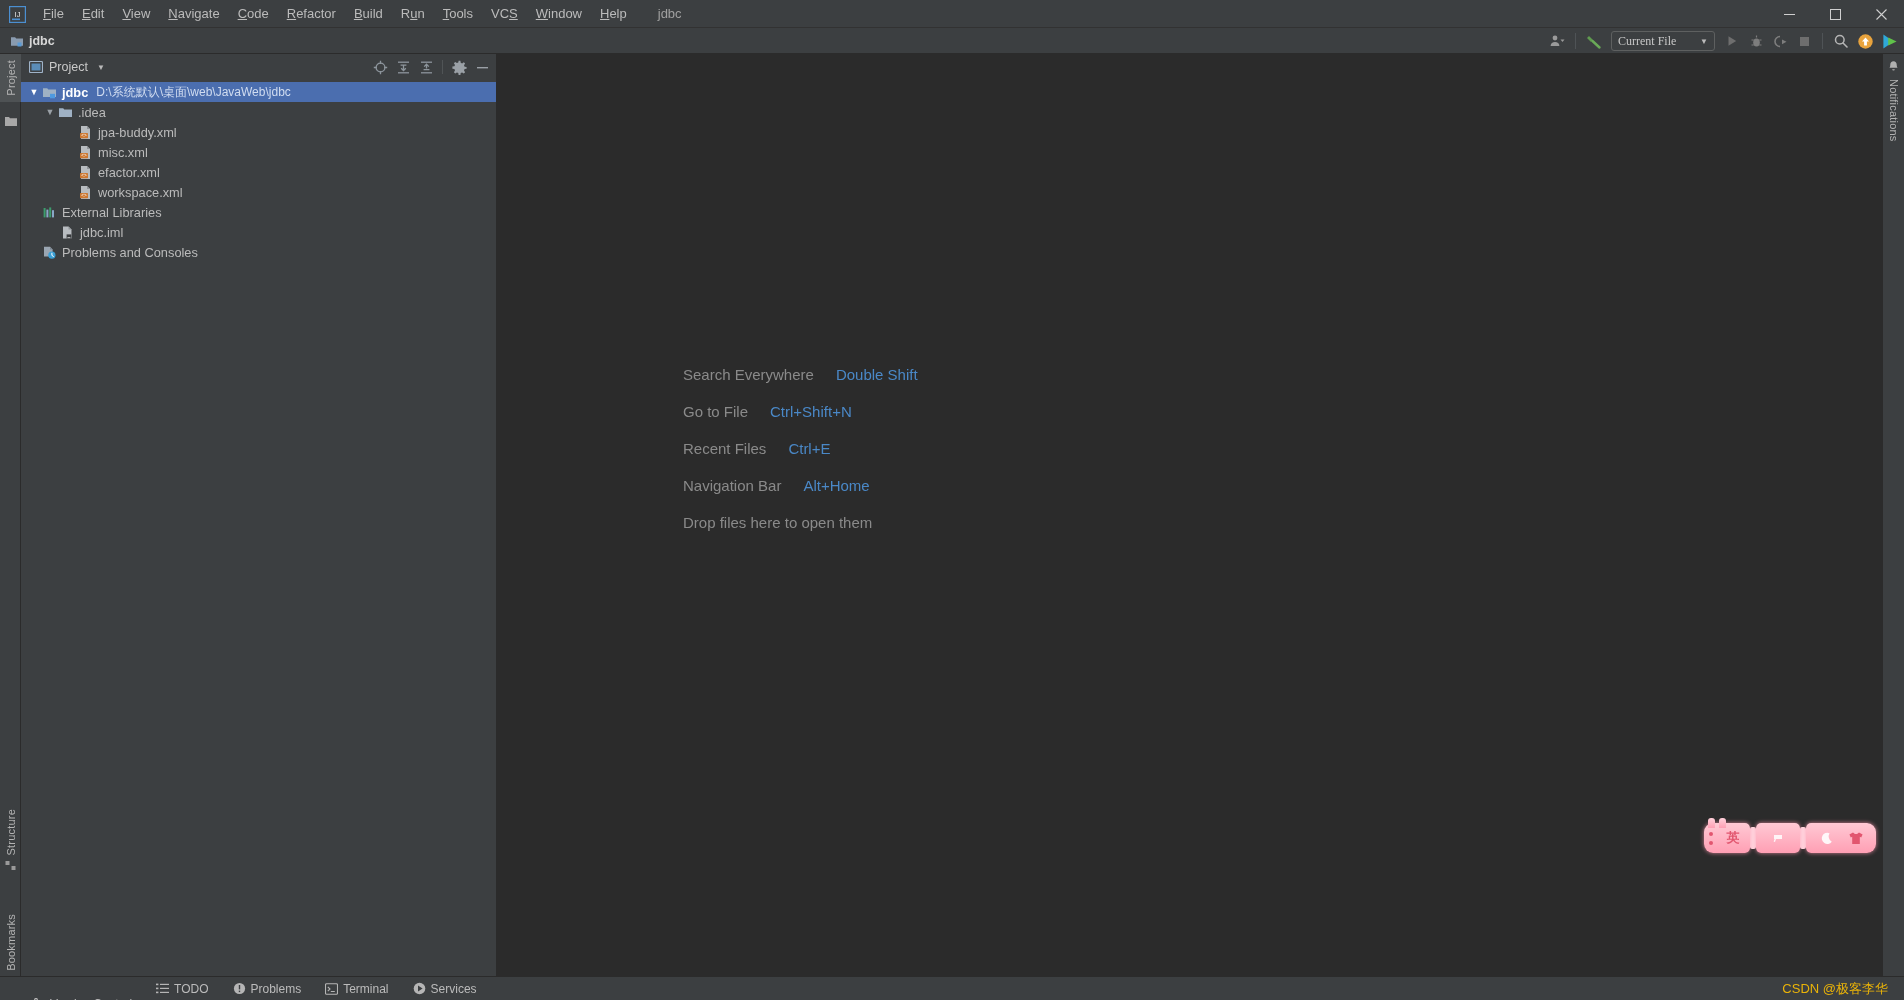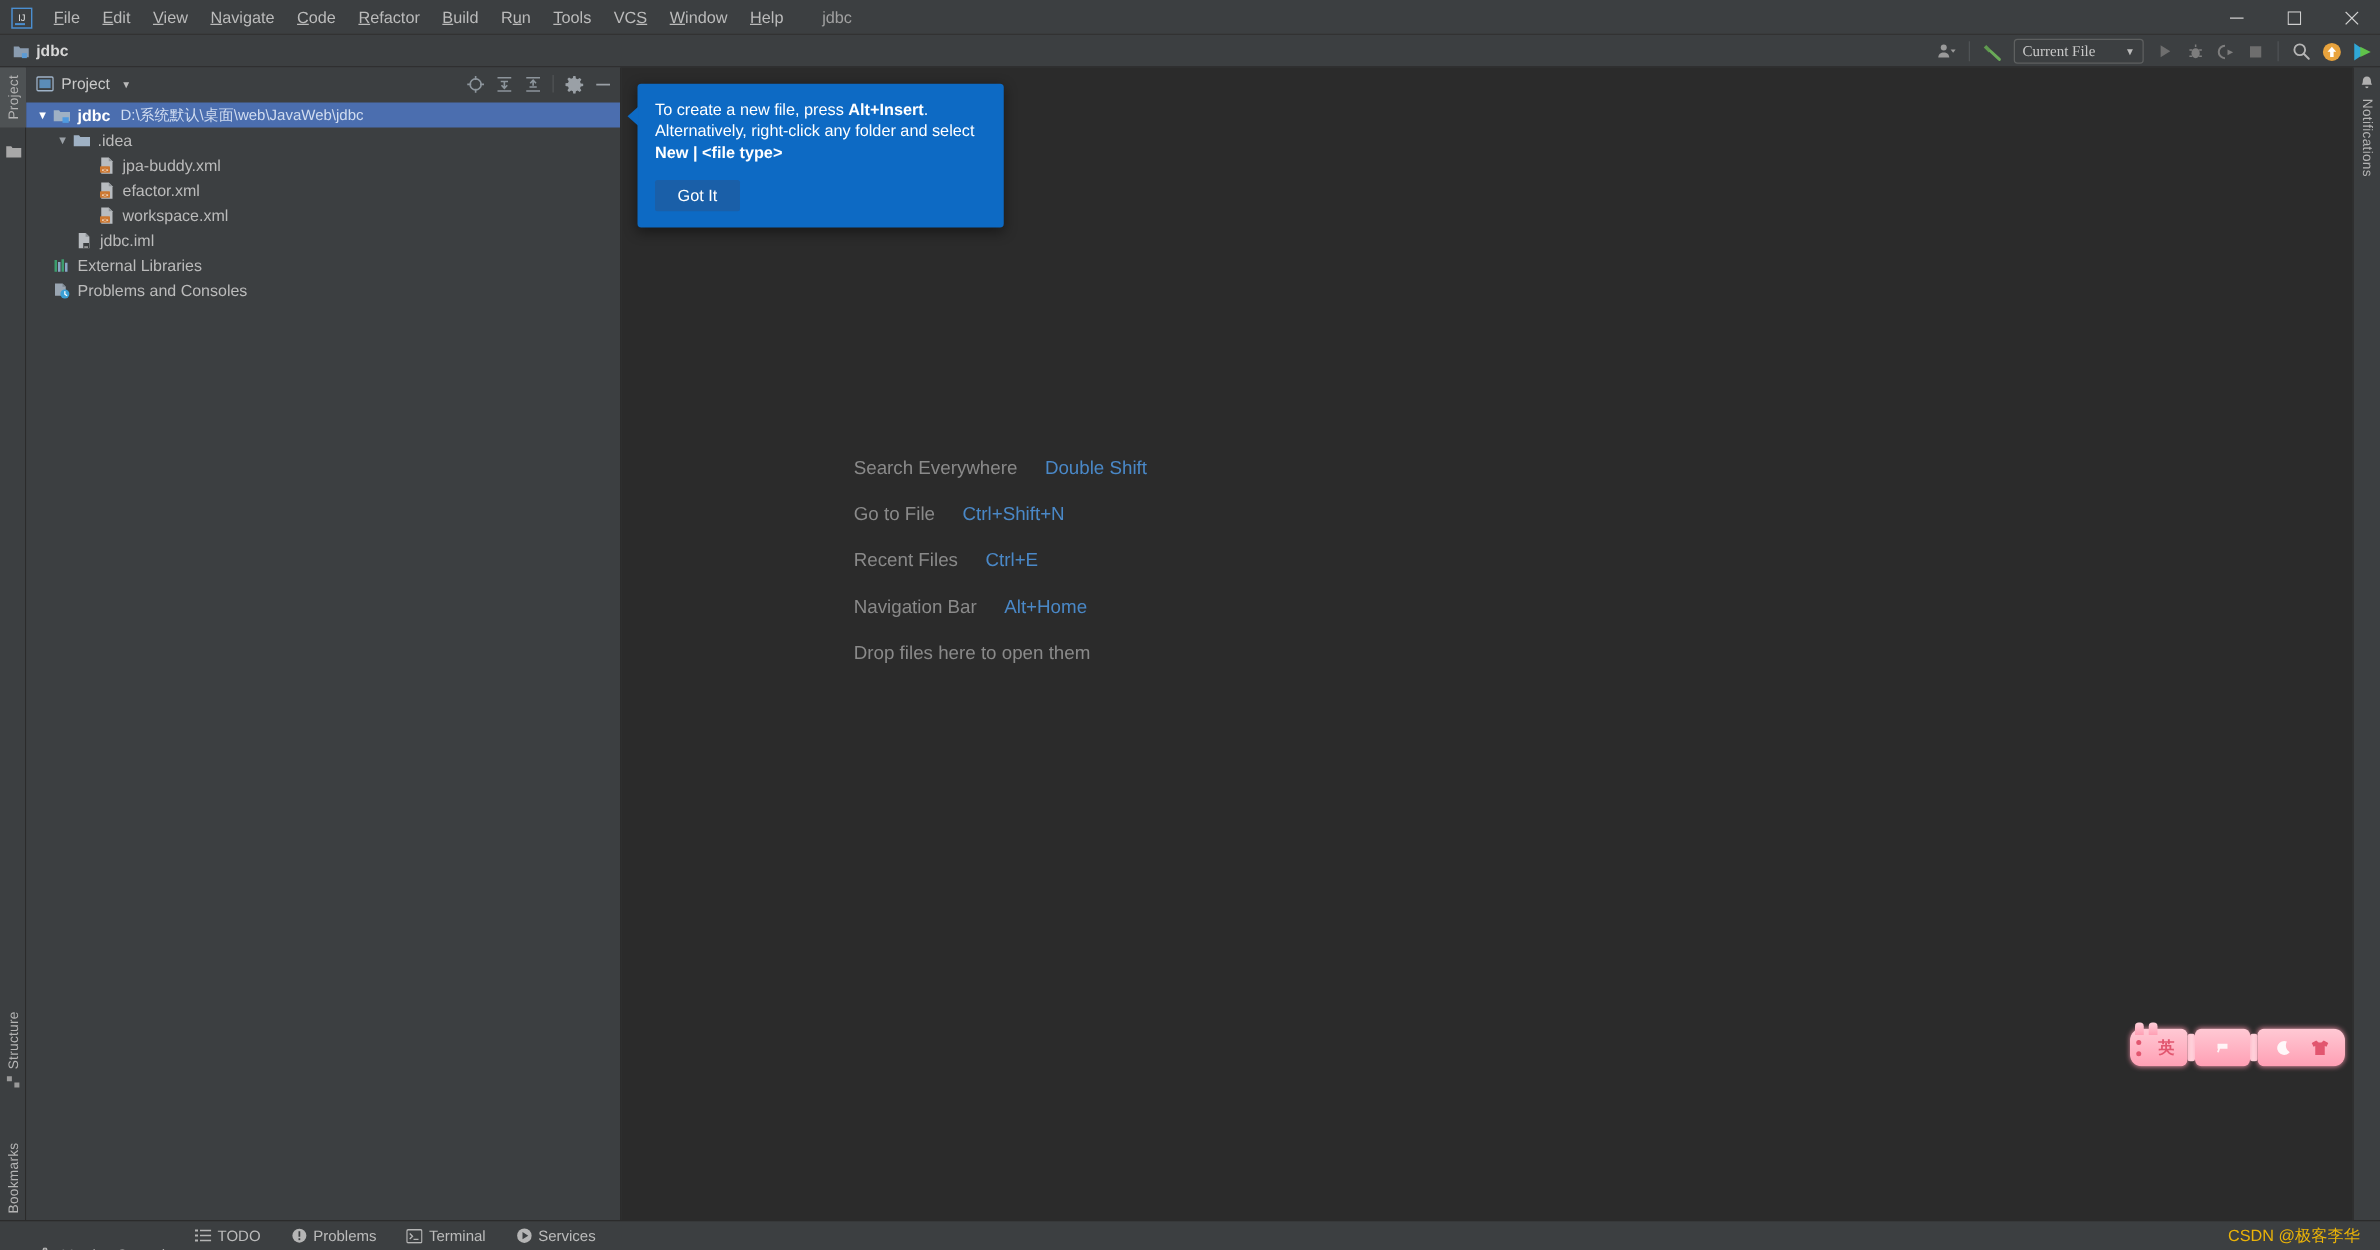--- a/index.html
+++ b/index.html
@@ -512,67 +512,78 @@
           <svg width="15" height="15" viewBox="0 0 15 15">
             <path d="M3 1h6l3 3v10H3z" fill="#b8bcc0"></path>
             <path d="M9 1l3 3H9z" fill="#8e9397"></path>
             <rect x="2" y="8" width="8" height="5.2" rx="0.6" fill="#cc7832"></rect>
             <text x="6" y="12.4" font-size="4.6" fill="#ffffff" text-anchor="middle" font-family="Liberation Sans, sans-serif">&lt;&gt;</text>
           </svg>
         </span>
         <span class="tw-label">jpa-buddy.xml</span>
       </div>
 
-
       <div class="tree-row" style="padding-left:56px">
         <span class="tw-icon">
           <svg width="15" height="15" viewBox="0 0 15 15">
             <path d="M3 1h6l3 3v10H3z" fill="#b8bcc0"></path>
             <path d="M9 1l3 3H9z" fill="#8e9397"></path>
             <rect x="2" y="8" width="8" height="5.2" rx="0.6" fill="#cc7832"></rect>
             <text x="6" y="12.4" font-size="4.6" fill="#ffffff" text-anchor="middle" font-family="Liberation Sans, sans-serif">&lt;&gt;</text>
           </svg>
         </span>
-        <span class="tw-label">efactor.xml</span>
+        <span class="tw-label">misc.xml</span>
       </div>
 
       <div class="tree-row" style="padding-left:56px">
         <span class="tw-icon">
           <svg width="15" height="15" viewBox="0 0 15 15">
             <path d="M3 1h6l3 3v10H3z" fill="#b8bcc0"></path>
             <path d="M9 1l3 3H9z" fill="#8e9397"></path>
             <rect x="2" y="8" width="8" height="5.2" rx="0.6" fill="#cc7832"></rect>
             <text x="6" y="12.4" font-size="4.6" fill="#ffffff" text-anchor="middle" font-family="Liberation Sans, sans-serif">&lt;&gt;</text>
           </svg>
         </span>
+        <span class="tw-label">efactor.xml</span>
+      </div>
+
+      <div class="tree-row" style="padding-left:56px">
+        <span class="tw-icon">
+          <svg width="15" height="15" viewBox="0 0 15 15">
+            <path d="M3 1h6l3 3v10H3z" fill="#b8bcc0"></path>
+            <path d="M9 1l3 3H9z" fill="#8e9397"></path>
+            <rect x="2" y="8" width="8" height="5.2" rx="0.6" fill="#cc7832"></rect>
+            <text x="6" y="12.4" font-size="4.6" fill="#ffffff" text-anchor="middle" font-family="Liberation Sans, sans-serif">&lt;&gt;</text>
+          </svg>
+        </span>
         <span class="tw-label">workspace.xml</span>
+      </div>
+
+      <div class="tree-row" style="padding-left:20px">
+        <span class="tw-icon">
+          <svg width="15" height="15" viewBox="0 0 15 15">
+            <rect x="1.6" y="3" width="2" height="9.4" fill="#3c9c6d"></rect>
+            <rect x="4.4" y="4.6" width="2" height="7.8" fill="#8aa7c7"></rect>
+            <rect x="7.2" y="2.4" width="2" height="10" fill="#3c9c6d"></rect>
+            <rect x="10" y="5.2" width="2" height="7.2" fill="#8aa7c7"></rect>
+          </svg>
+        </span>
+        <span class="tw-label">External Libraries</span>
       </div>
 
       <div class="tree-row" style="padding-left:38px">
         <span class="tw-icon">
           <svg width="15" height="15" viewBox="0 0 15 15">
             <path d="M3 1.4h5.5l3 3v9.2H3z" fill="#b8bcc0"></path>
             <path d="M8.5 1.4l3 3h-3z" fill="#8e9397"></path>
             <rect x="6.6" y="9.4" width="4.6" height="4.2" fill="#3a3d3f"></rect>
             <rect x="7.4" y="12.2" width="3" height="0.9" fill="#cfcfcf"></rect>
           </svg>
         </span>
         <span class="tw-label">jdbc.iml</span>
-      </div>
-
-      <div class="tree-row" style="padding-left:20px">
-        <span class="tw-icon">
-          <svg width="15" height="15" viewBox="0 0 15 15">
-            <rect x="1.6" y="3" width="2" height="9.4" fill="#3c9c6d"></rect>
-            <rect x="4.4" y="4.6" width="2" height="7.8" fill="#8aa7c7"></rect>
-            <rect x="7.2" y="2.4" width="2" height="10" fill="#3c9c6d"></rect>
-            <rect x="10" y="5.2" width="2" height="7.2" fill="#8aa7c7"></rect>
-          </svg>
-        </span>
-        <span class="tw-label">External Libraries</span>
       </div>
 
       <div class="tree-row" style="padding-left:20px">
         <span class="tw-icon">
           <svg width="15" height="15" viewBox="0 0 15 15">
             <path d="M2 1.8h6l2.6 2.6v7.2H2z" fill="#9aa6b2"></path>
             <path d="M8 1.8l2.6 2.6H8z" fill="#7b858f"></path>
             <circle cx="9.9" cy="10.2" r="3.6" fill="#3b9fd4"></circle>
             <path d="M9.9 8.2v2.2l1.5 1" stroke="#ffffff" stroke-width="1" fill="none" stroke-linecap="round"></path>
           </svg>
@@ -600,28 +611,20 @@
       <div class="hint-row">
         <span>Navigation Bar</span>
         <span class="hint-key">Alt+Home</span>
       </div>
       <div class="hint-row">
         <span>Drop files here to open them</span>
       </div>
     </div>
   </div>
 
-  <div class="balloon">
-    <div class="balloon-text">
-      <span>To create a new file, press </span><b>Alt+Insert</b><span>.</span><br>
-      <span>Alternatively, right-click any folder and select</span><br>
-      <b>New | &lt;file type&gt;</b>
-    </div>
-    <button class="balloon-btn">Got It</button>
-  </div>
 
   <div class="ime-bar">
     <div class="ime-seg a">
       <span class="ime-ear l"></span>
       <span class="ime-ear r"></span>
       <span class="ime-eye l"></span>
       <span class="ime-eye r"></span>
       <span class="ime-cn">英</span>
     </div>
     <div class="ime-gap"></div>

